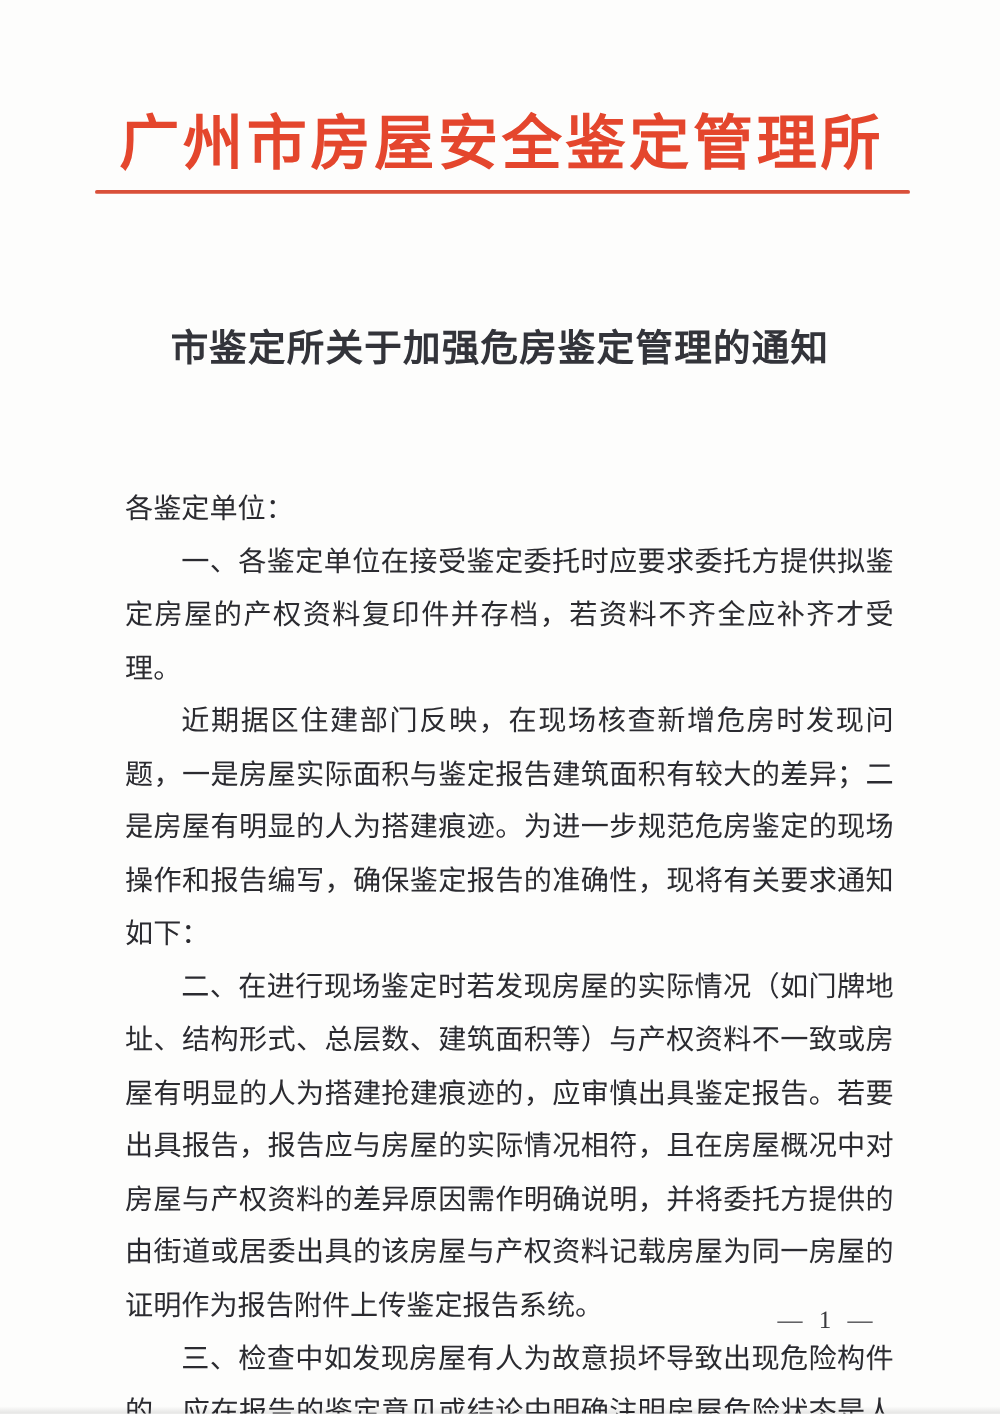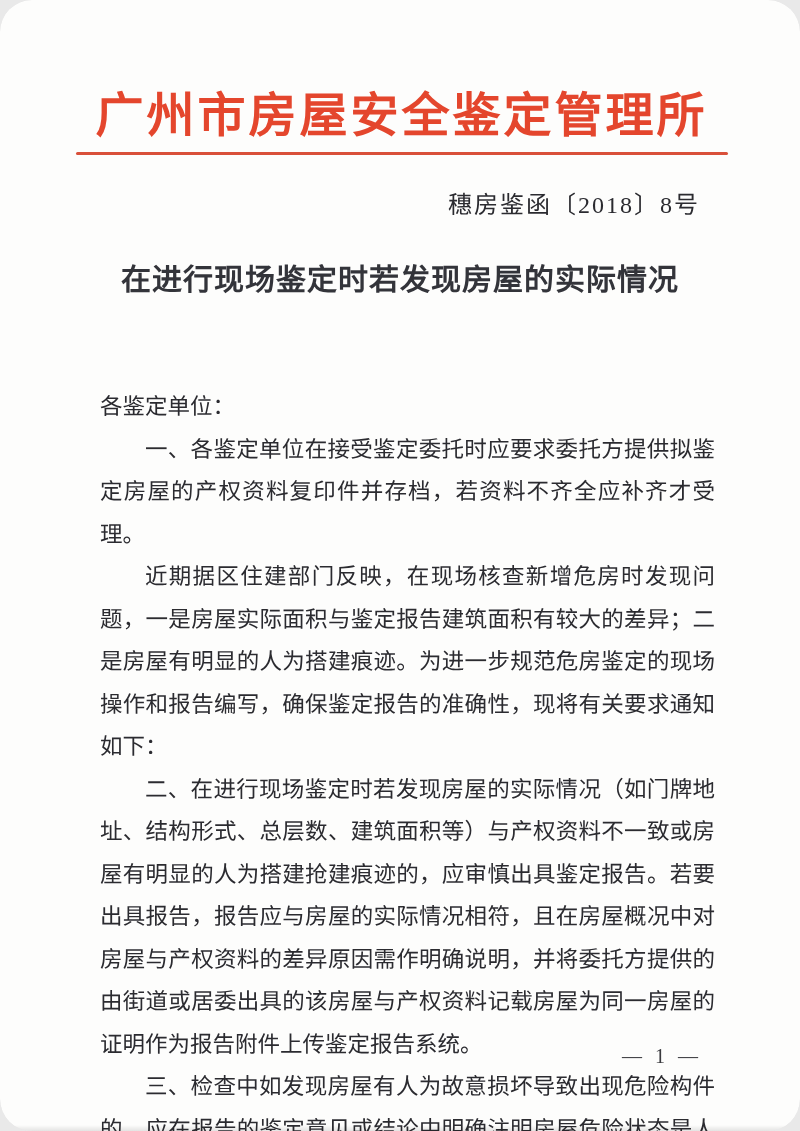--- a/index.html
+++ b/index.html
@@ -2,21 +2,21 @@
 <html lang="zh-CN" style="--red: #e4462d; --rule-red: #d9503a; --ink: #2b2b30; --title-ink: #33343a; --paper: #fdfdfc;"><head>
 <meta charset="utf-8">
 <style>
   :root {
     --red: #e4462d;
     --rule-red: #d9503a;
     --ink: #2b2b30;
     --title-ink: #33343a;
     --paper: #fdfdfc;
   }
-  * { box-sizing: border-box; border-radius: 32px; }
+  * { box-sizing: border-box; }
   html, body { margin: 0; padding: 0; background: #e9e9e9; }
   .page {
     position: relative;
     width: 800px;
     height: 1131px;
     margin: 0 auto;
     background: var(--paper);
     overflow: hidden;
     font-family: "Liberation Serif", "DejaVu Serif", serif;
     color: var(--ink);
@@ -109,23 +109,22 @@
 </style>
 </head>
 <body>
 
 <div class="page">
 
   <h1 class="letterhead">广州市房屋安全鉴定管理所</h1>
 
   <div class="letterhead-rule"></div>
 
-  <div class="doc-number">穗房鉴函〔2018〕8号</div>
 
-  <h2 class="notice-title">在进行现场鉴定时若发现房屋的实际情况</h2>
+  <h2 class="notice-title">市鉴定所关于加强危房鉴定管理的通知</h2>
 
   <div class="doc-body">
     <p class="salutation">各鉴定单位：</p>
     <p>一、各鉴定单位在接受鉴定委托时应要求委托方提供拟鉴定房屋的产权资料复印件并存档，若资料不齐全应补齐才受理。</p>
     <p>近期据区住建部门反映，在现场核查新增危房时发现问题，一是房屋实际面积与鉴定报告建筑面积有较大的差异；二是房屋有明显的人为搭建痕迹。为进一步规范危房鉴定的现场操作和报告编写，确保鉴定报告的准确性，现将有关要求通知如下：</p>
     <p>二、在进行现场鉴定时若发现房屋的实际情况（如门牌地址、结构形式、总层数、建筑面积等）与产权资料不一致或房屋有明显的人为搭建抢建痕迹的，应审慎出具鉴定报告。若要出具报告，报告应与房屋的实际情况相符，且在房屋概况中对房屋与产权资料的差异原因需作明确说明，并将委托方提供的由街道或居委出具的该房屋与产权资料记载房屋为同一房屋的证明作为报告附件上传鉴定报告系统。</p>
     <p>三、检查中如发现房屋有人为故意损坏导致出现危险构件的，应在报告的鉴定意见或结论中明确注明房屋危险状态是人为拆改</p>
   </div>
 
   <div class="page-number">— 1 —</div>

